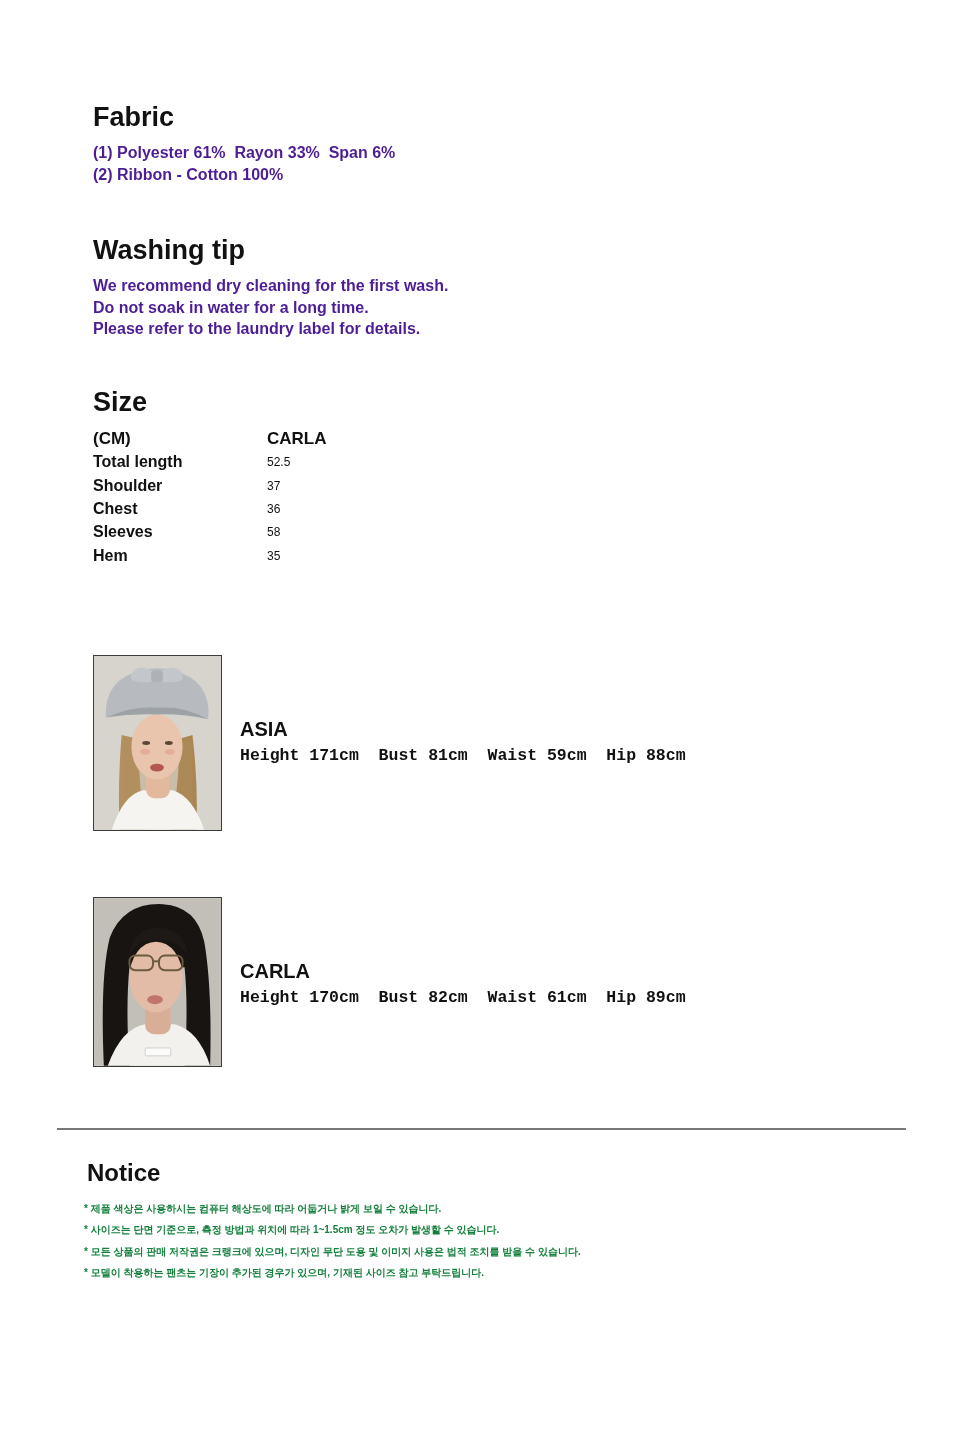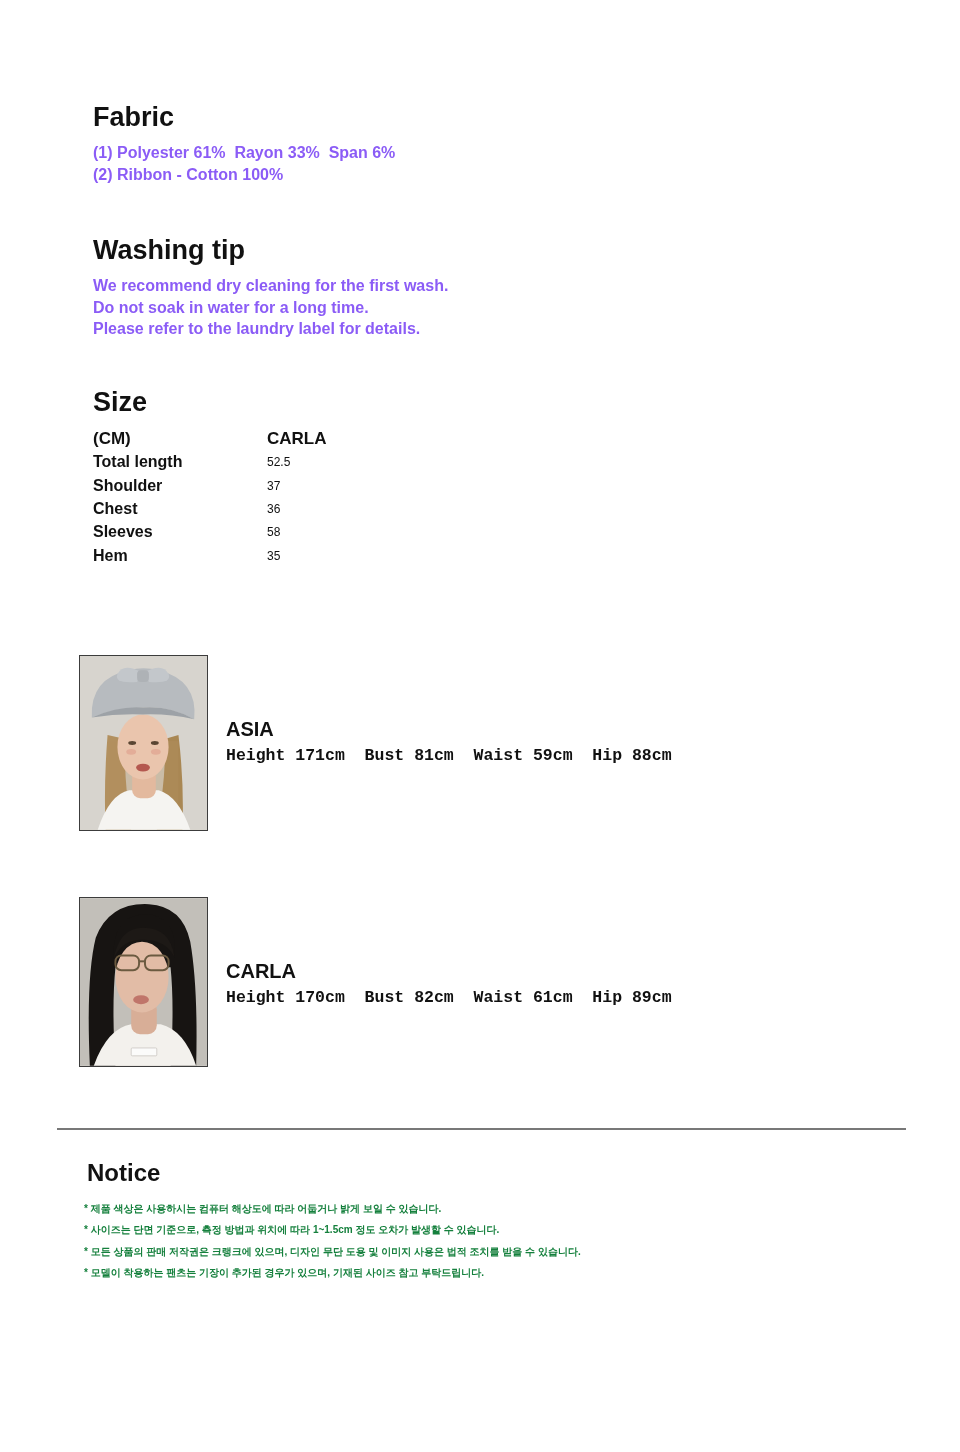--- a/index.html
+++ b/index.html
@@ -22,40 +22,40 @@
     line-height: 1.2;
     letter-spacing: 0;
     color: #111111;
     margin: 0 0 9px 0;
     white-space: pre-wrap;
   }
   .bodyline {
     font-size: 16px;
     font-weight: 600;
     line-height: 21.5px;
-    color: #8b5cf6;
+    color: #4c1d95;
     white-space: pre-wrap;
   }
 
   
   .sec-fabric { top: 101px; }
   
   .sec-washing { top: 234px; }
 
   
   .sec-size { top: 386px; }
   .size-table { margin-top: 0; }
   .size-row { display: flex; height: 23.3px; align-items: center; }
   .size-row .c-label { width: 174px; font-size: 16px; font-weight: 600; white-space: pre-wrap; }
   .size-row .c-value { font-size: 12px; font-weight: 400; white-space: pre-wrap; }
   .size-row.header .c-label,
   .size-row.header .c-value { font-size: 17px; font-weight: 700; }
 
   
-  .model { position: absolute; left: 79px; }
+  .model { position: absolute; left: 93px; }
   .model-asia { top: 655px; }
   .model-carla { top: 897px; }
   .photo-frame {
     display: block;
     border: 1px solid #3c3c3c;
     background: #d7d4ce;
   }
   .model-text { position: absolute; left: 147px; top: 61px; width: 600px; }
   .model-name {
     font-size: 20px;

